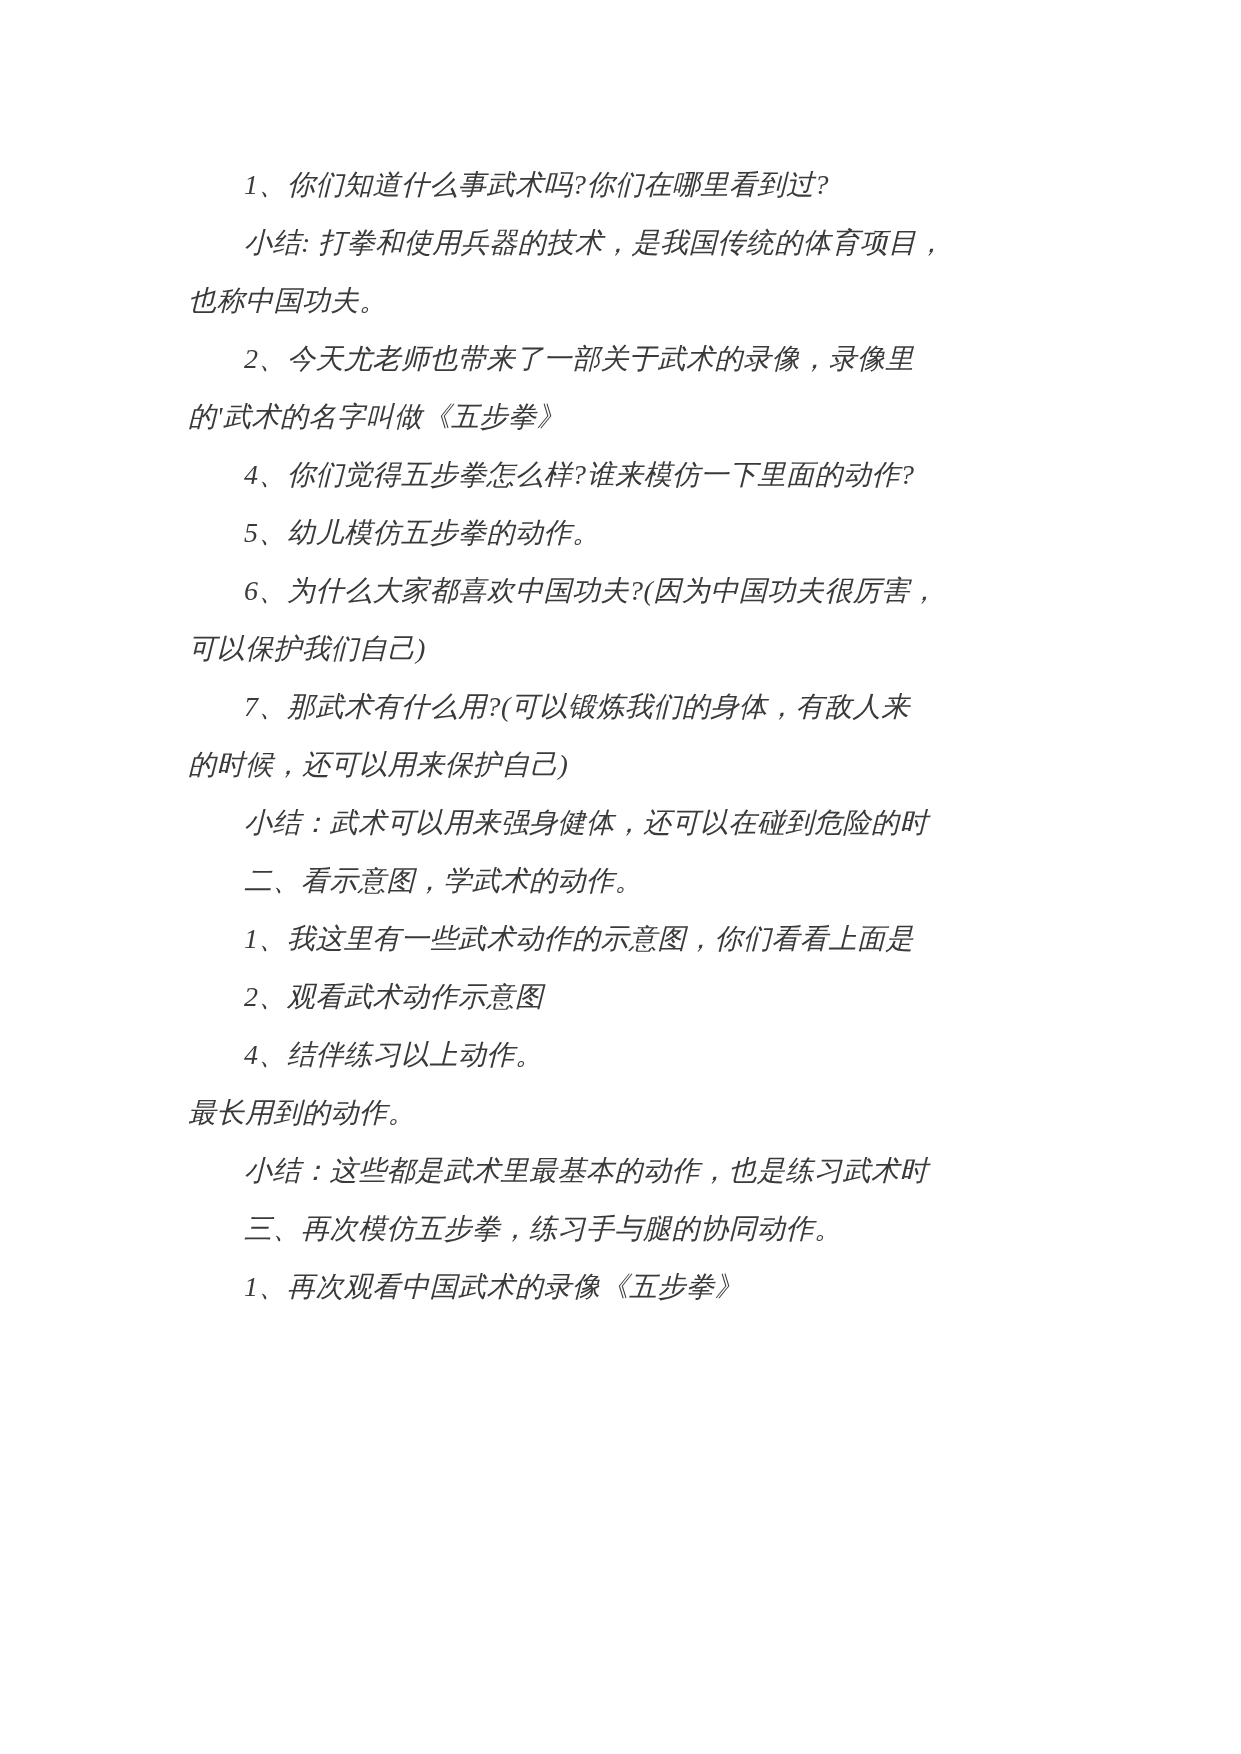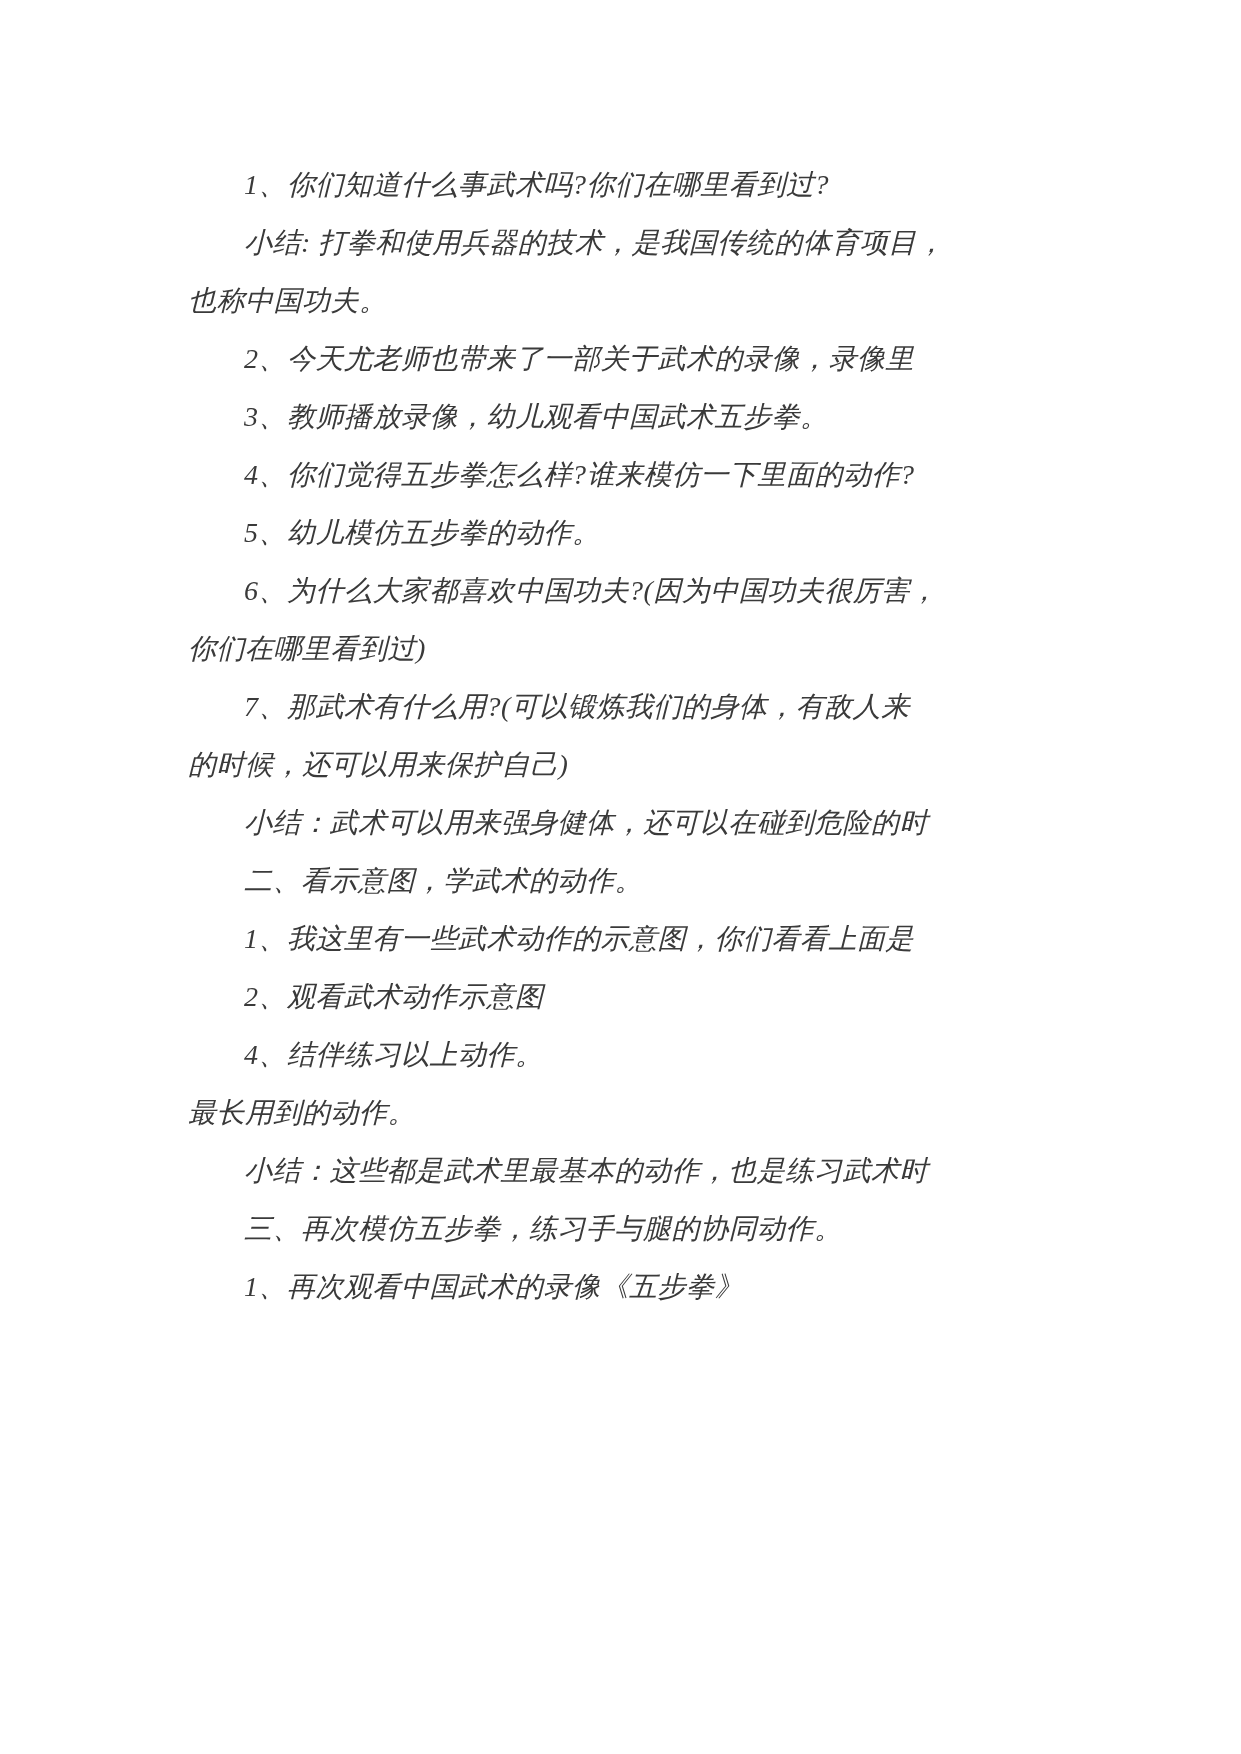--- a/index.html
+++ b/index.html
@@ -54,37 +54,35 @@
       <span class="line first">1、你们知道什么事武术吗?你们在哪里看到过?</span>
     </p>
 
     <p class="para">
       <span class="line first">小结: 打拳和使用兵器的技术，是我国传统的体育项目，</span>
       <span class="line">也称中国功夫。</span>
     </p>
 
     <p class="para">
       <span class="line first">2、今天尤老师也带来了一部关于武术的录像，录像里</span>
+      <span class="line">的'武术的名字叫做《五步拳》</span>
     </p>
 
-    <p class="para">
-      <span class="line first">3、教师播放录像，幼儿观看中国武术五步拳。</span>
-    </p>
 
     <p class="para">
       <span class="line first">4、你们觉得五步拳怎么样?谁来模仿一下里面的动作?</span>
     </p>
 
     <p class="para">
       <span class="line first">5、幼儿模仿五步拳的动作。</span>
     </p>
 
     <p class="para">
       <span class="line first">6、为什么大家都喜欢中国功夫?(因为中国功夫很厉害，</span>
-      <span class="line">你们在哪里看到过)</span>
+      <span class="line">可以保护我们自己)</span>
     </p>
 
     <p class="para">
       <span class="line first">7、那武术有什么用?(可以锻炼我们的身体，有敌人来</span>
       <span class="line">的时候，还可以用来保护自己)</span>
     </p>
 
     <p class="para">
       <span class="line first">小结：武术可以用来强身健体，还可以在碰到危险的时</span>
     </p>

